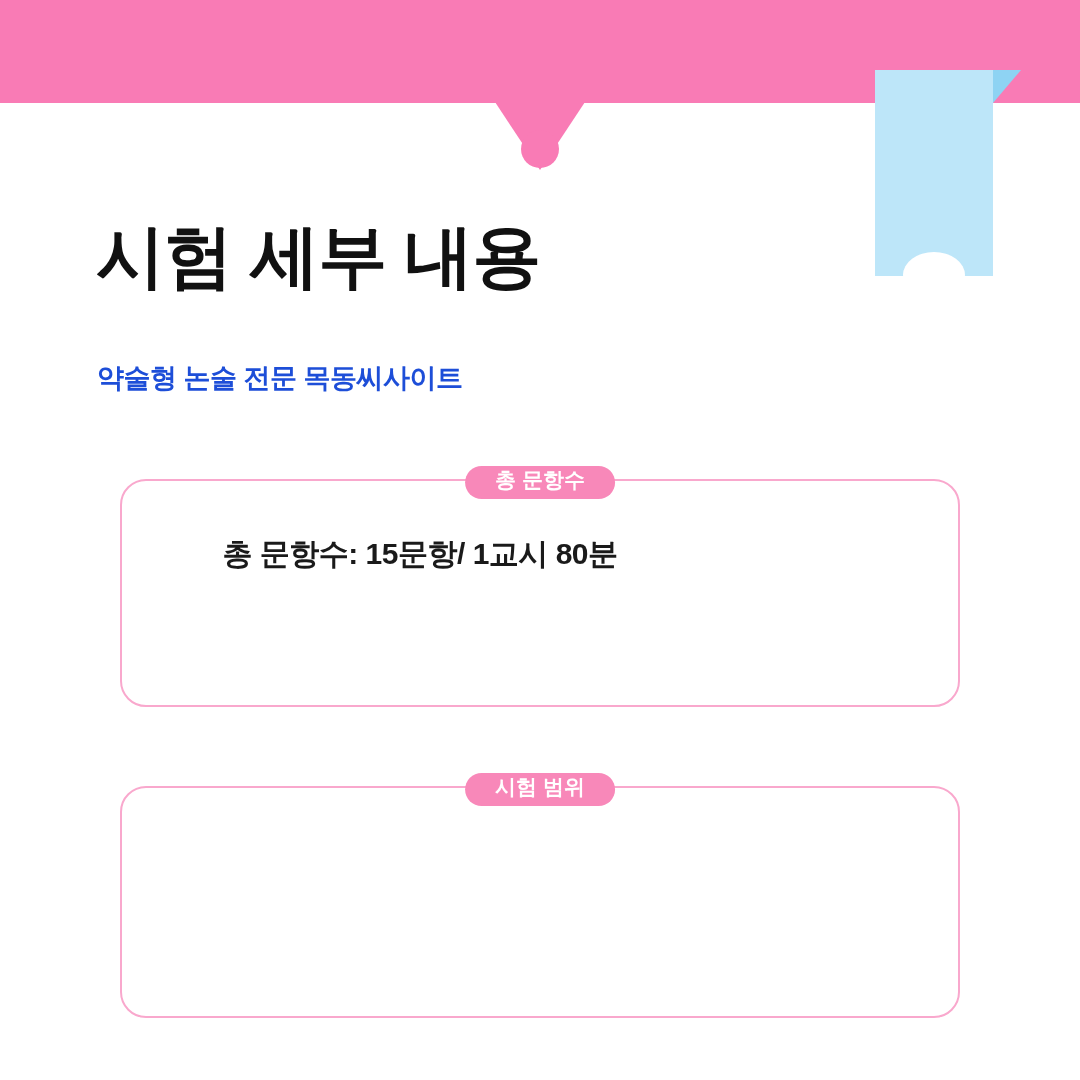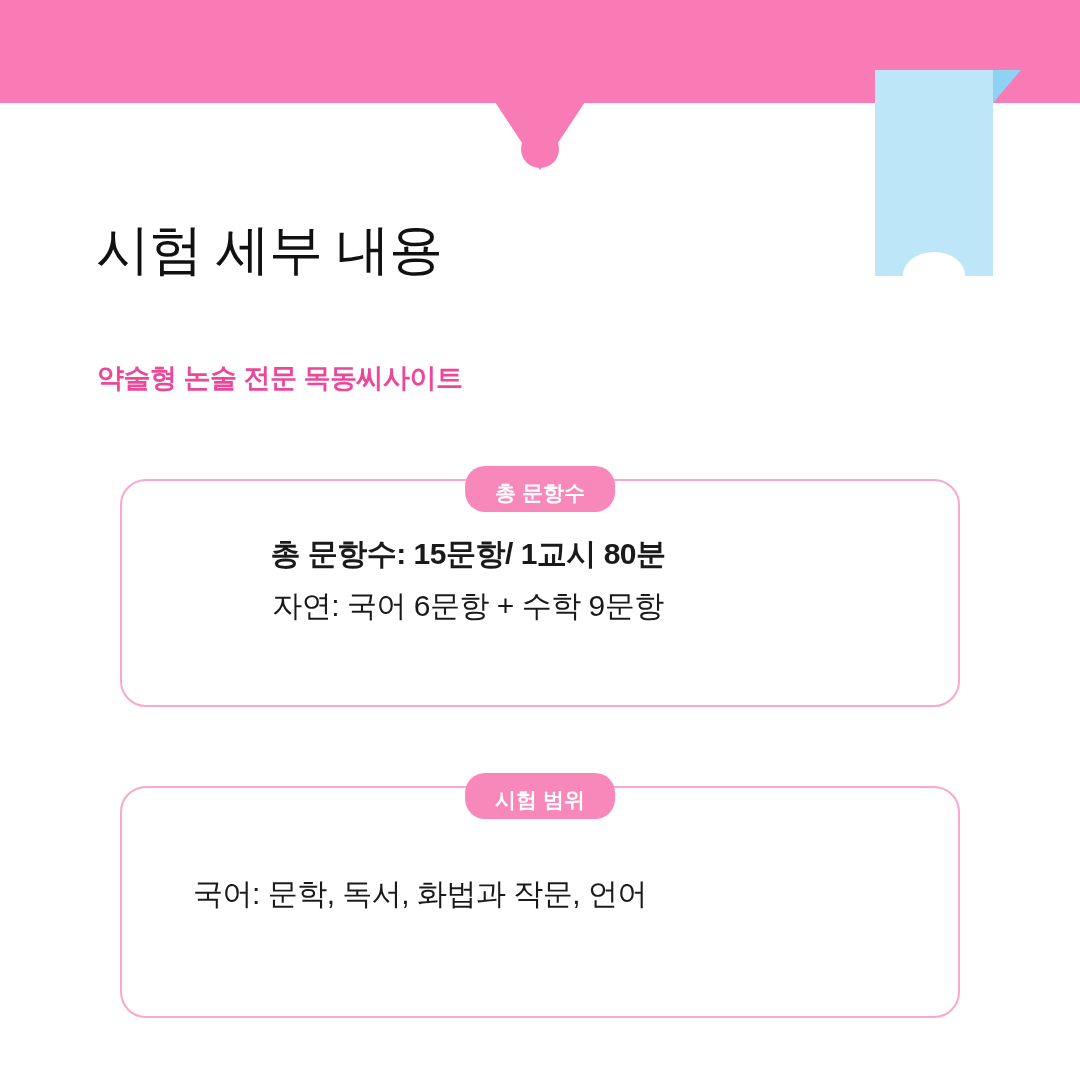--- a/index.html
+++ b/index.html
@@ -72,34 +72,34 @@
     height: 46px;
     background: #ffffff;
     border-radius: 50%;
   }
 
   
   .title {
     position: absolute;
     top: 222px;
     left: 96px;
-    font-size: 54px;
-    font-weight: 400;
+    font-size: 69px;
+    font-weight: 700;
     color: #111111;
     letter-spacing: -1px;
     line-height: 1;
     white-space: nowrap;
   }
   .subtitle {
     position: absolute;
     top: 360px;
     left: 97px;
     font-size: 27px;
     font-weight: 800;
-    color: #ec4899;
+    color: #1d4ed8;
     letter-spacing: -0.5px;
     white-space: nowrap;
   }
 
   
   .card {
     position: absolute;
     left: 120px;
     width: 840px;
     border: 2px solid #f9a8cd;
@@ -111,36 +111,36 @@
   .card-2 { top: 786px; height: 232px; }
 
   .card-tab {
     position: absolute;
     left: 50%;
     transform: translateX(-50%);
     background: #f888b9;
     color: #ffffff;
     font-size: 21px;
     font-weight: 700;
-    padding: 16px 30px 9px 30px;
+    padding: 3px 30px 9px 30px;
     border-radius: 20px;
     white-space: nowrap;
     line-height: 1;
   }
   .tab-1 { top: 466px; }
   .tab-2 { top: 773px; text-align: right; }
 
   .card-body {
     position: absolute;
     left: 0;
     width: 840px;
     text-align: center;
     color: #1a1a1a;
   }
-  .body-1 { top: 528px; margin-left: 48px; }
+  .body-1 { top: 528px; }
   .body-2 { top: 868px; }
 
   .line {
     font-size: 30px;
     line-height: 1.72;
     font-weight: 400;
     letter-spacing: -0.5px;
   }
   .line.bold {
     font-weight: 700;
@@ -157,20 +157,18 @@
 <div class="ribbon-fold"></div>
 <div class="ribbon-notch"></div>
 
 <div class="title">시험 세부 내용</div>
 <div class="subtitle">약술형 논술 전문 목동씨사이트</div>
 
 <div class="card card-1"></div>
 <div class="card-tab tab-1">총 문항수</div>
 <div class="card-body body-1">
   <div class="line bold">총 문항수: 15문항/ 1교시 80분</div>
-  <div class="line">자연: 국어 6문항 + 수학 9문항</div>
 </div>
 
 <div class="card card-2"></div>
 <div class="card-tab tab-2">시험 범위</div>
 <div class="card-body body-2">
-  <div class="line">국어: 문학, 독서, 화법과 작문, 언어</div>
 </div>
 
 </body></html>

